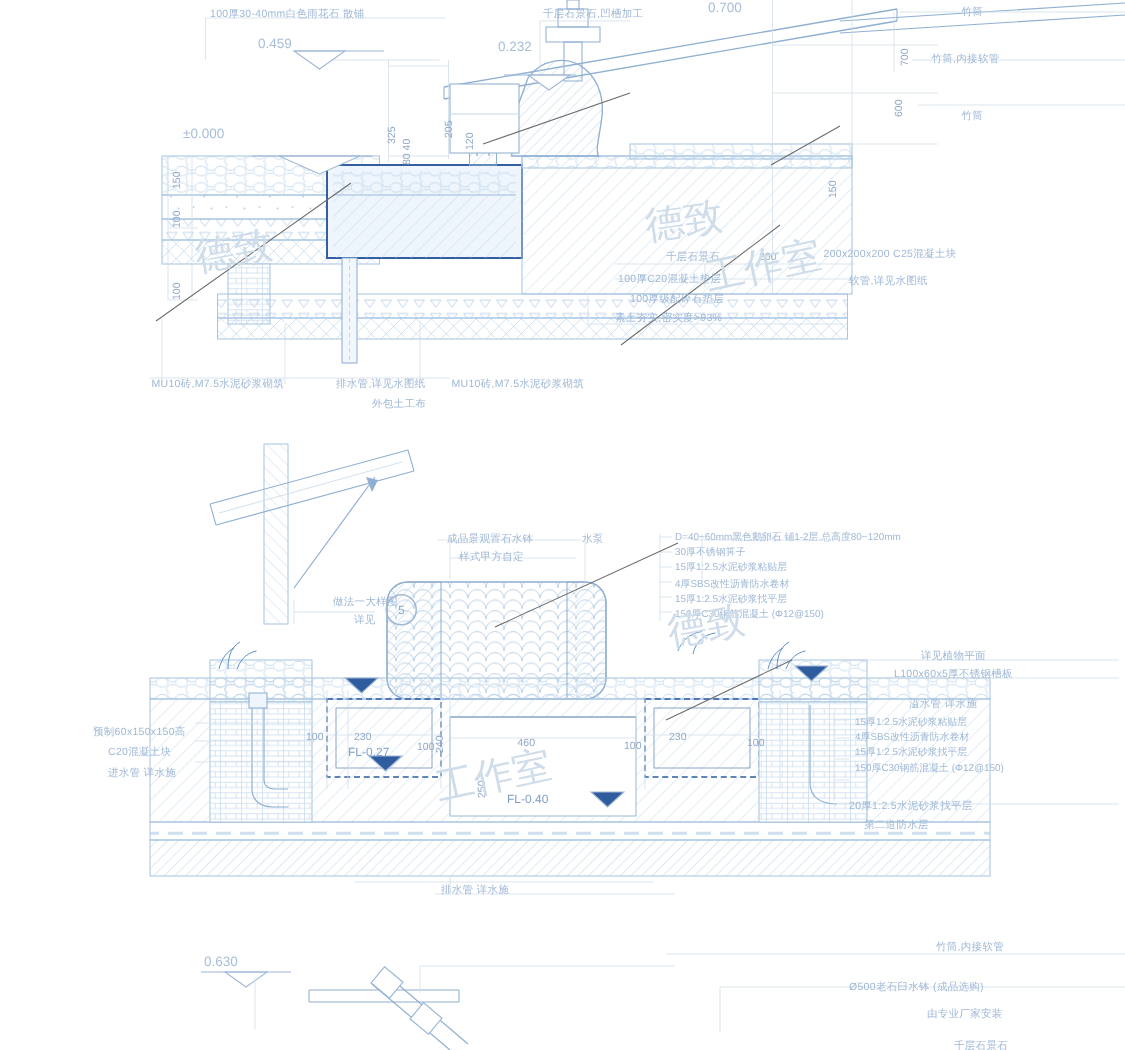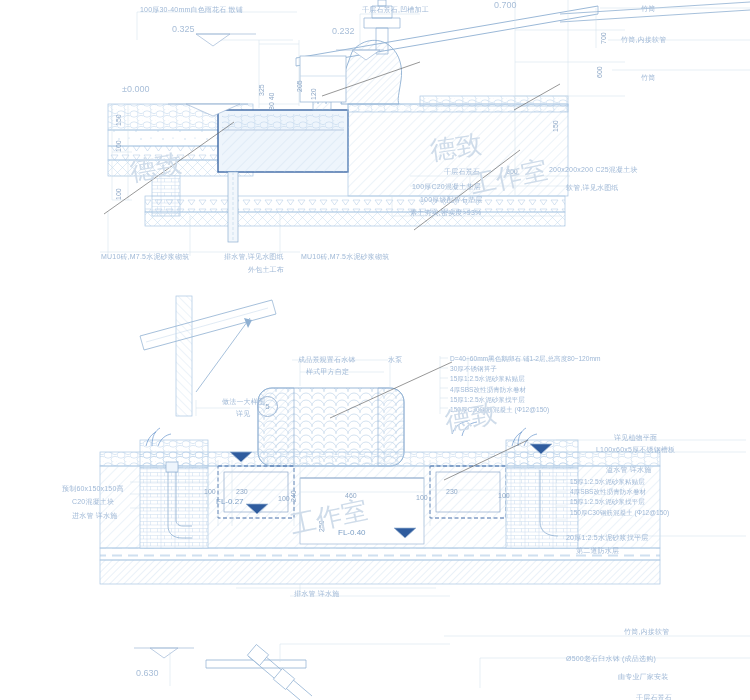--- a/index.html
+++ b/index.html
@@ -249,24 +249,24 @@
 <div class="lbl" style="left:101px;top:253px;">MU10砖,M7.5水泥砂浆砌筑</div>
 <div class="lbl" style="left:301px;top:253px;">MU10砖,M7.5水泥砂浆砌筑</div>
 <div class="lbl" style="left:224px;top:253px;">排水管,详见水图纸</div>
 <div class="lbl" style="left:248px;top:266px;">外包土工布</div>
 <div class="lbl" style="left:549px;top:166px;">200x200x200 C25混凝土块</div>
 <div class="lbl" style="left:566px;top:184px;">软管,详见水图纸</div>
 <div class="lbl" style="left:641px;top:5px;">竹筒</div>
 <div class="lbl" style="left:621px;top:36px;">竹筒,内接软管</div>
 <div class="lbl" style="left:641px;top:74px;">竹筒</div>
 
-<div class="elev" style="left:172px;top:24px;">0.325</div>
+<div class="elev" style="left:172px;top:24px;">0.459</div>
 <div class="elev" style="left:122px;top:84px;">±0.000</div>
 <div class="elev" style="left:332px;top:26px;">0.232</div>
-<div class="elev" style="left:494px;top:0px;">0.700</div>
+<div class="elev" style="left:472px;top:0px;">0.700</div>
 
 <div class="dim vert" style="left:258px;top:96px;">325</div>
 <div class="dim vert" style="left:296px;top:92px;">205</div>
 <div class="dim vert" style="left:268px;top:110px;">80 40</div>
 <div class="dim vert" style="left:310px;top:100px;">120</div>
 <div class="dim vert" style="left:600px;top:44px;">700</div>
 <div class="dim vert" style="left:596px;top:78px;">600</div>
 <div class="dim" style="left:506px;top:168px;">200</div>
 <div class="dim vert" style="left:115px;top:152px;">100</div>
 <div class="dim vert" style="left:115px;top:200px;">100</div>
@@ -311,24 +311,24 @@
 <div class="dim" style="left:236px;top:488px;">230</div>
 <div class="dim vert" style="left:290px;top:502px;">240</div>
 <div class="dim" style="left:204px;top:488px;">100</div>
 <div class="dim" style="left:278px;top:495px;">100</div>
 <div class="dim" style="left:345px;top:492px;">460</div>
 <div class="dim vert" style="left:318px;top:532px;">250</div>
 <div class="dim" style="left:446px;top:488px;">230</div>
 <div class="dim" style="left:416px;top:494px;">100</div>
 <div class="dim" style="left:498px;top:492px;">100</div>
 
-<div class="fl" style="left:216px;top:497px;text-align:right;">FL-0.27</div>
+<div class="fl" style="left:232px;top:497px;text-align:right;">FL-0.27</div>
 <div class="fl" style="left:338px;top:528px;">FL-0.40</div>
 
-<div class="elev" style="left:136px;top:668px;">0.630</div>
+<div class="elev" style="left:136px;top:636px;">0.630</div>
 <div class="lbl" style="left:624px;top:628px;">竹筒,内接软管</div>
 <div class="lbl" style="left:566px;top:655px;">Ø500老石臼水钵 (成品选购)</div>
 <div class="lbl" style="left:618px;top:673px;">由专业厂家安装</div>
 <div class="lbl" style="left:636px;top:694px;">千层石景石</div>
 
 <div class="wm" style="left:430px;top:130px;transform:rotate(-8deg);">德致</div>
 <div class="wm" style="left:470px;top:160px;transform:rotate(-12deg);">工作室</div>
 <div class="wm" style="left:130px;top:150px;transform:rotate(-10deg);">德致</div>
 <div class="wm" style="left:445px;top:400px;transform:rotate(-10deg);">德致</div>
 <div class="wm" style="left:290px;top:500px;transform:rotate(-12deg);">工作室</div>

